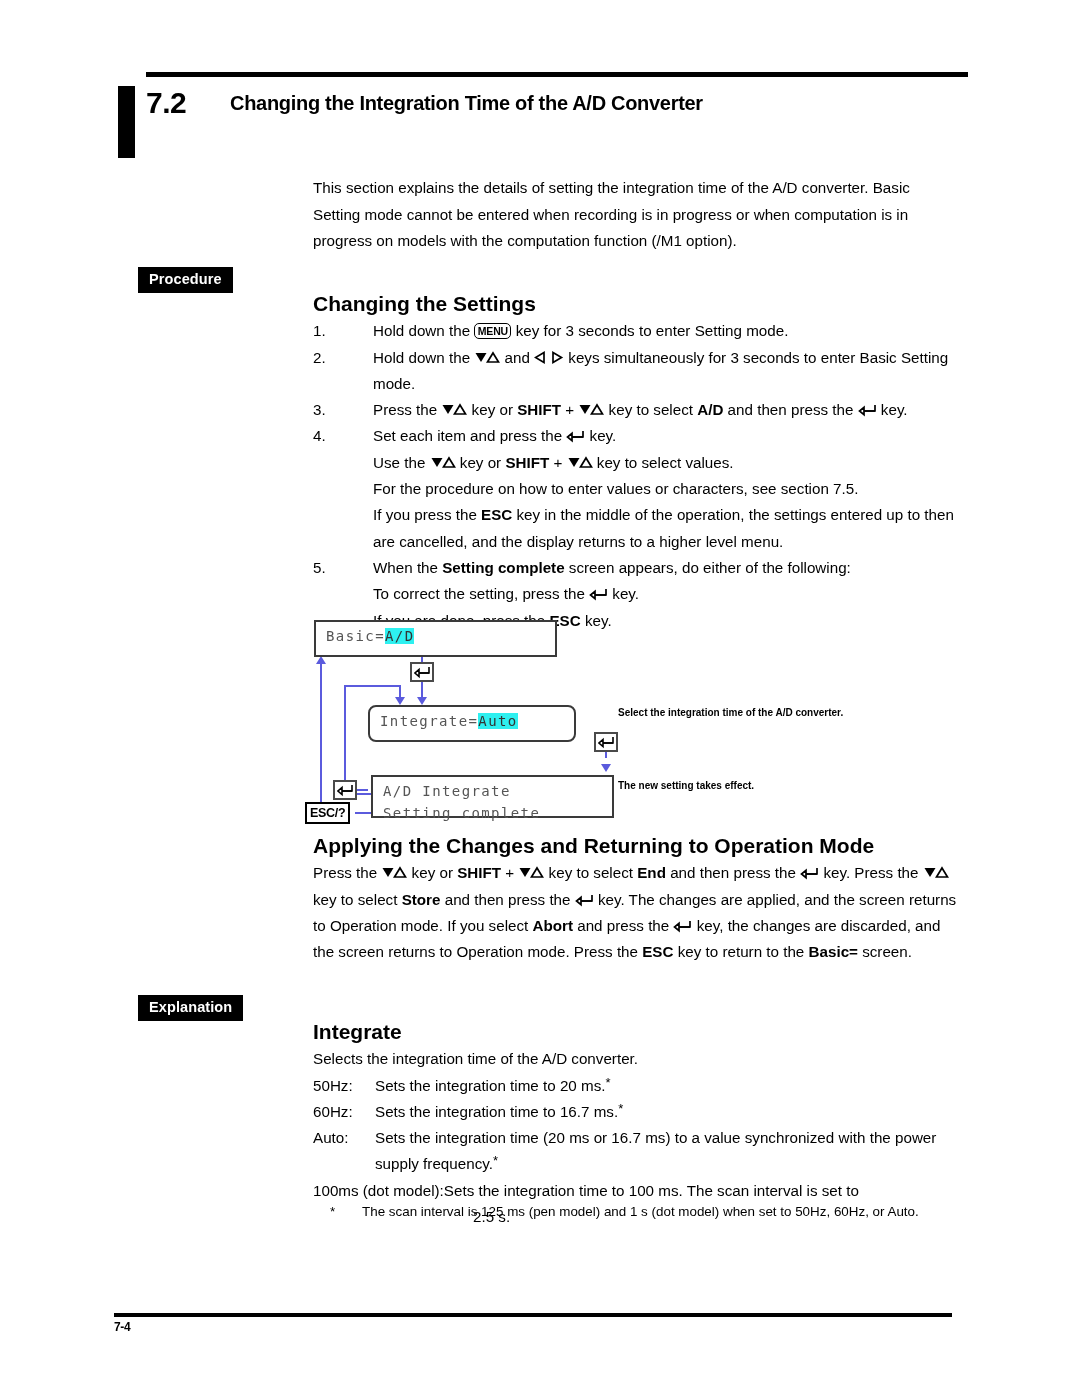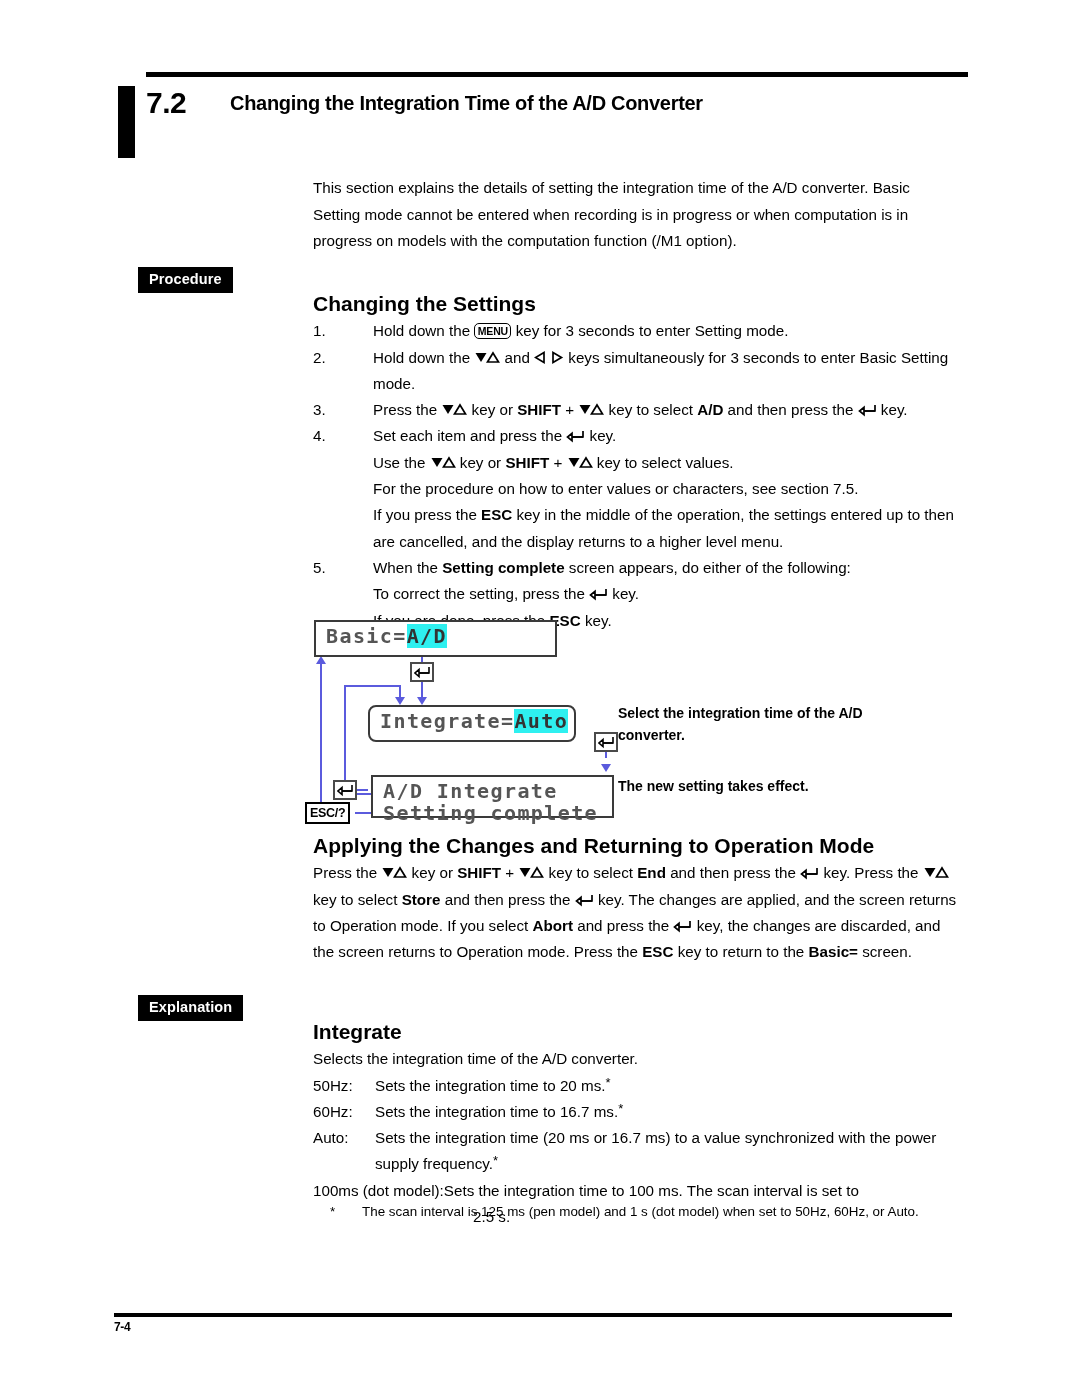--- a/index.html
+++ b/index.html
@@ -147,27 +147,26 @@
     top: 612px;
     width: 660px;
     height: 205px;
   }
   .lcd {
     position: absolute;
     border: 2.4px solid #3a3a3a;
     background: #fff;
     box-sizing: border-box;
     font-family: "DejaVu Sans Mono", "Liberation Mono", monospace;
-    font-size: 20px;
+    font-size: 14px;
     line-height: 22px;
     letter-spacing: 1.4px;
     color: #555555;
     padding: 3px 8px 3px 10px;
     white-space: pre;
-    font-weight: bold;
   }
   .lcd-1 { left: 14px;  top: 8px;   width: 243px; height: 37px; }
   .lcd-2 { left: 68px;  top: 93px;  width: 208px; height: 37px; border-radius: 8px; }
   .lcd-3 { left: 71px;  top: 163px; width: 243px; height: 43px; }
   .hl {
     background: #2ef0f0;
     color: #333;
   }
 
   .ent-box {
@@ -203,21 +202,21 @@
     width: 0; height: 0;
     border-left: 5px solid transparent;
     border-right: 5px solid transparent;
   }
   .ah-down { border-top: 8px solid #5b5bdd; }
   .ah-up   { border-bottom: 8px solid #5b5bdd; }
 
   .callout {
     position: absolute;
     font-weight: bold;
-    font-size: 14px;
+    font-size: 10px;
     line-height: 22px;
   }
   .callout-1 { left: 318px; top: 90px; width: 300px; }
   .callout-2 { left: 318px; top: 163px; width: 300px; }
 
   
   .apply {
     position: absolute;
     left: 313px;
     top: 833px;

